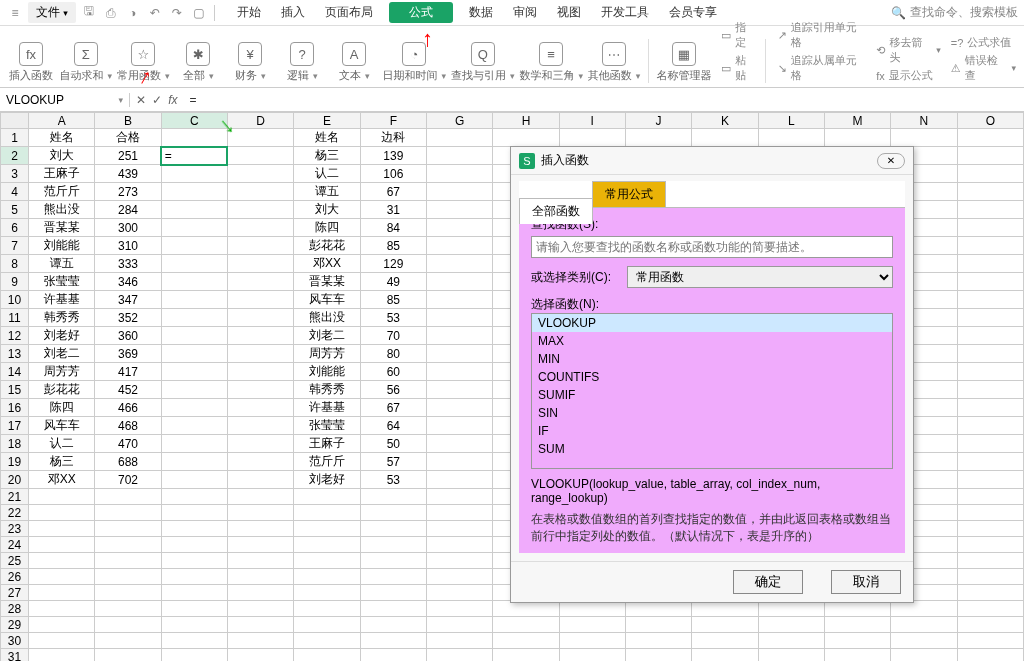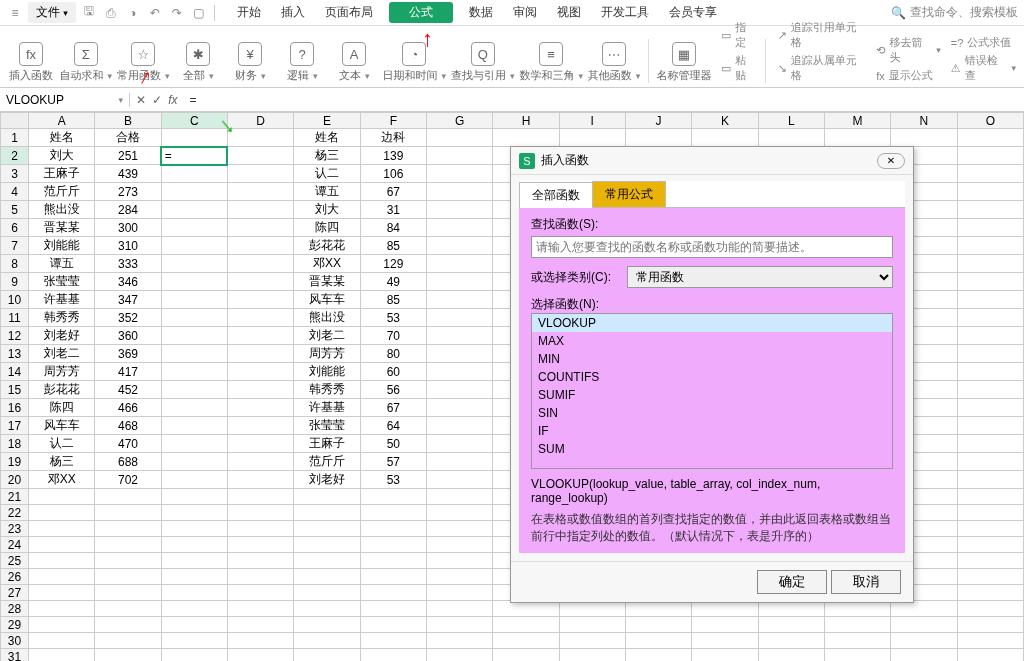--- a/index.html
+++ b/index.html
@@ -41,32 +41,32 @@
 .arrow-red { position: absolute; color: #f00; font-size: 22px; font-weight: bold; }
 .arrow-green { position: absolute; color: #0a0; font-size: 24px; font-weight: bold; }
 
 .dialog { position: absolute; top: 146px; left: 510px; width: 404px; background: #f7f7f7; border: 1px solid #999; box-shadow: 2px 2px 6px rgba(0,0,0,0.25); }
 .dialog .titlebar { display: flex; align-items: center; justify-content: space-between; padding: 5px 8px; border-bottom: 1px solid #ddd; }
 .dialog .titlebar .t-left { display: flex; align-items: center; gap: 6px; }
 .dialog .titlebar .logo { width: 16px; height: 16px; background: #1aa366; color: #fff; display: flex; align-items: center; justify-content: center; font-size: 11px; border-radius: 2px; }
 .dialog .close { border: 1px solid #aaa; border-radius: 8px; width: 28px; height: 16px; display: flex; align-items: center; justify-content: center; font-size: 10px; cursor: pointer; }
 .dialog .tabs2 { display: flex; background: #fff; margin: 6px 8px 0; border-bottom: 1px solid #bbb; }
 .dialog .tabs2 .t { padding: 4px 12px; border: 1px solid #bbb; border-bottom: none; margin-right: -1px; background: #eab308; cursor: pointer; }
-.dialog .tabs2 .t.active { background: #fff; position: relative; top: 1px; }
+.dialog .tabs2 .t.active { background: #fff; position: relative; top: 17px; }
 .dialog .body { padding: 8px 12px; background: #f0abfc; margin: 0 8px 8px; }
 .dialog label { font-size: 12px; }
 .dialog input[type=text] { width: 100%; border: 1px solid #999; padding: 3px 4px; margin: 3px 0 8px; font-size: 12px; }
 .dialog .row2 { display: flex; align-items: center; gap: 16px; margin-bottom: 8px; }
 .dialog select { flex: 1; border: 1px solid #999; padding: 2px 4px; font-size: 12px; }
 .dialog .funclist { border: 1px solid #999; height: 156px; overflow: auto; margin-bottom: 8px; }
 .dialog .funclist div { padding: 2px 6px; cursor: pointer; }
 .dialog .funclist div.sel { background: #cde8ff; }
 .dialog .desc .sig { font-weight: normal; margin-bottom: 6px; }
 .dialog .desc .txt { color: #333; line-height: 1.4; }
-.dialog .btns { display: flex; justify-content: flex-end; gap: 4px; padding: 8px 12px; border-top: 1px solid #ddd; }
+.dialog .btns { display: flex; justify-content: flex-end; gap: 28px; padding: 8px 12px; border-top: 1px solid #ddd; }
 .dialog .btns button { width: 70px; height: 24px; border: 1px solid #888; background: #f3f3f3; cursor: pointer; }
 </style>
 </head>
 <body>
 
 <div class="topbar">
   <span class="icon">≡</span>
   <span class="file-btn"><span>文件</span> <span style="font-size:9px">▾</span></span>
   <span class="icon">🖫</span>
   <span class="icon">⎙</span>

